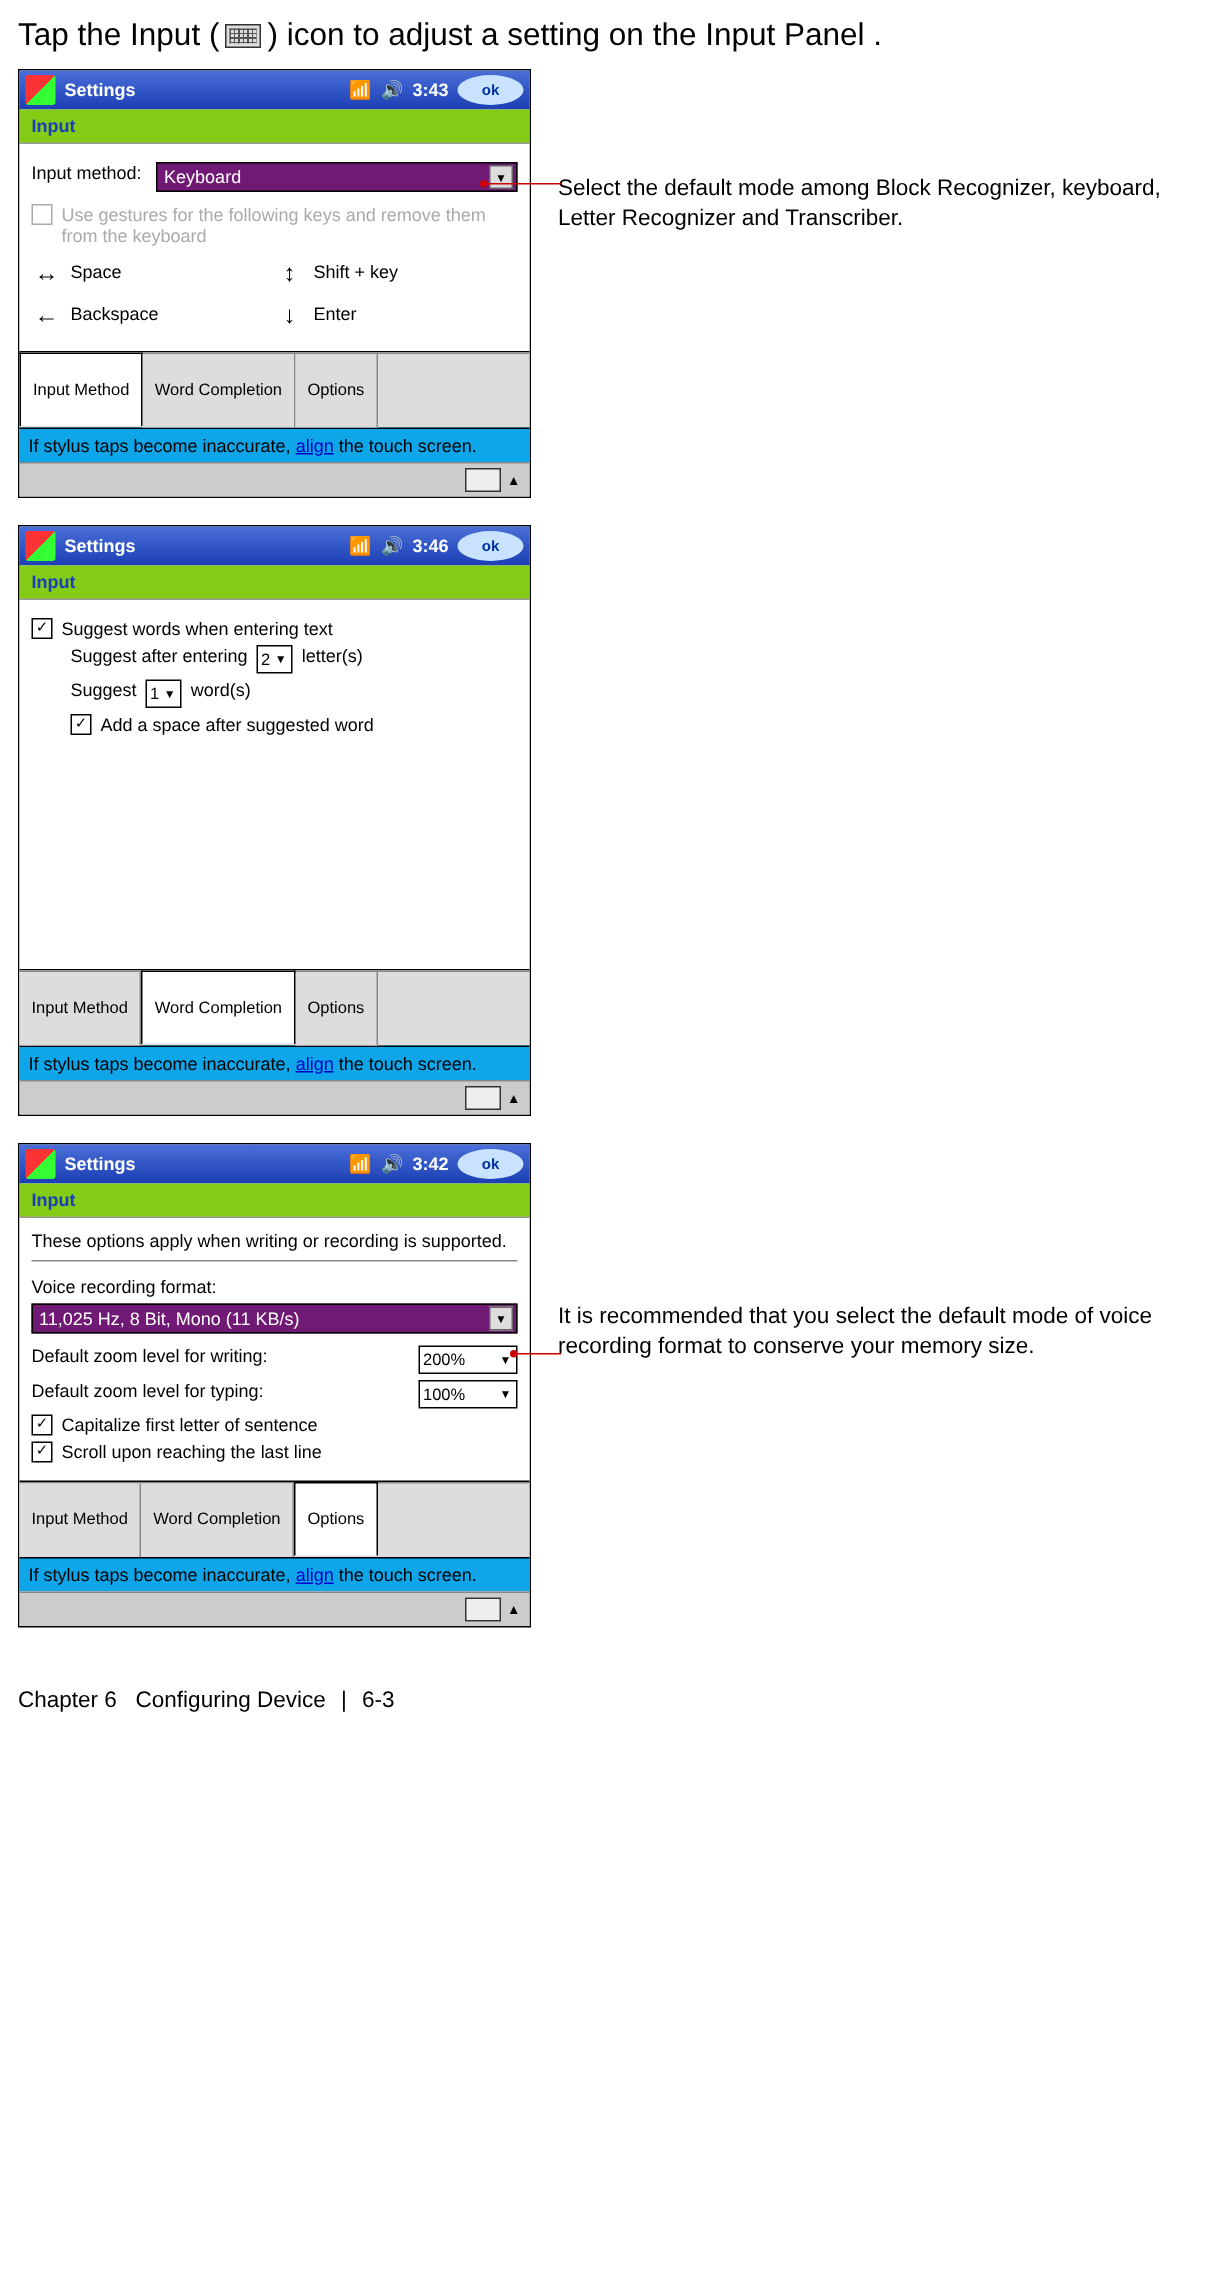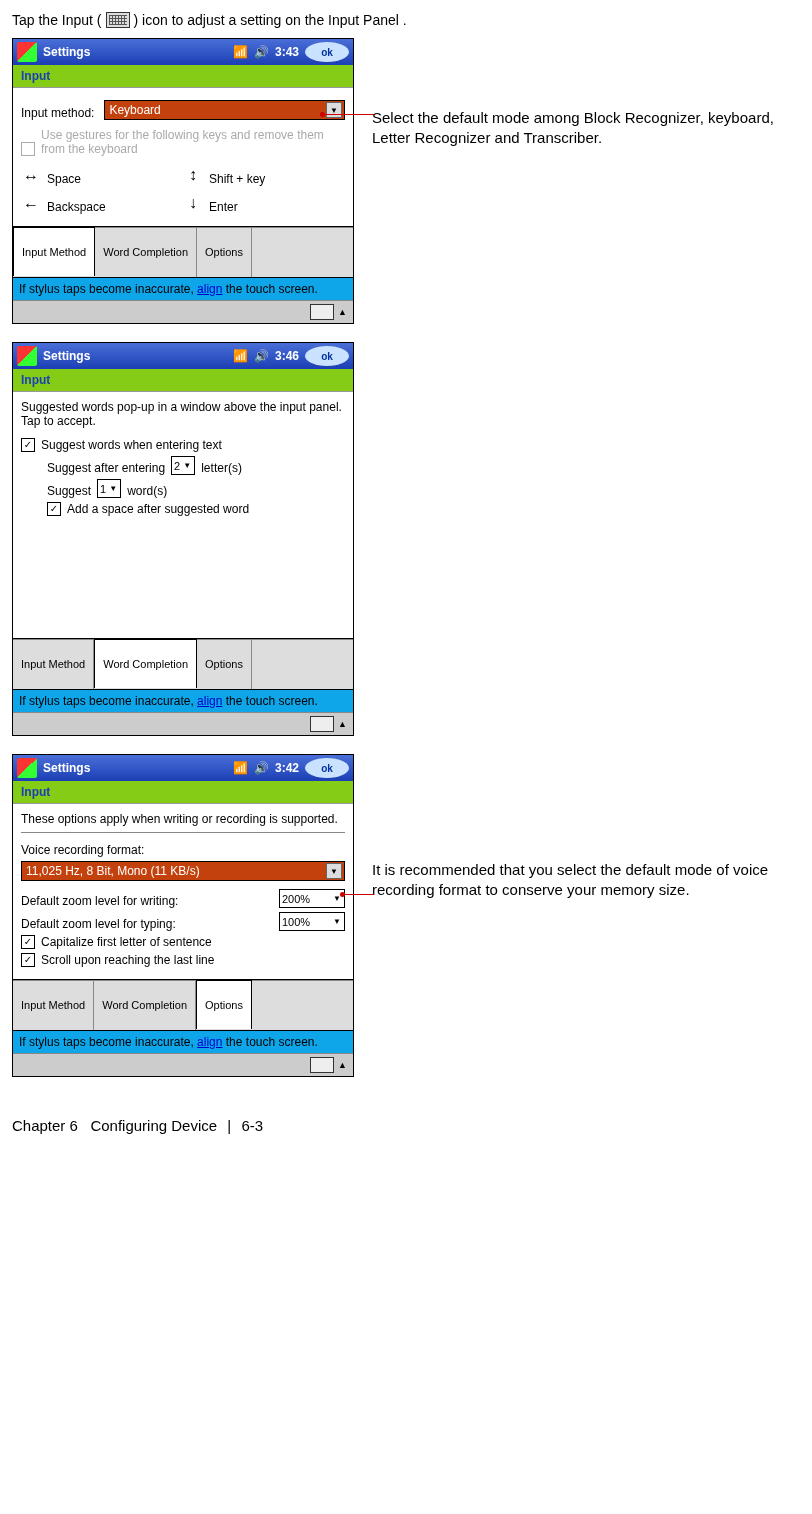--- a/index.html
+++ b/index.html
@@ -4,21 +4,21 @@
 <style>
   body {
     margin: 0;
     padding: 12px;
     font-family: Arial, Helvetica, sans-serif;
     font-size: 14px;
     width: 788px;
     background: #fff;
     color: #000;
   }
-  .topline { font-size: 14px; margin-bottom: 10px; display: flex; align-items: center; gap: 4px; }
+  .topline { font-size: 21px; margin-bottom: 10px; display: flex; align-items: center; gap: 4px; }
   .kbd-icon-inline { width: 22px; height: 14px; border: 1px solid #333; background: #ddd; display: inline-block; position: relative; }
   .kbd-icon-inline::after { content:""; position:absolute; inset:2px; background: repeating-linear-gradient(90deg,#555 0 1px,transparent 1px 3px), repeating-linear-gradient(0deg,#555 0 1px,transparent 1px 3px); }
   .row { display: flex; align-items: flex-start; gap: 18px; margin-bottom: 18px; position: relative; }
   .device {
     width: 340px;
     border: 1px solid #000;
     background: #fff;
     font-family: Tahoma, sans-serif;
     font-size: 12px;
     color: #000;
@@ -38,32 +38,32 @@
   .okbtn { background: #c9e2ff; color: #0033a0; border-radius: 50%; width: 44px; height: 20px; display: flex; align-items: center; justify-content: center; font-size: 10px; font-weight: bold; }
   .subheader {
     background: #84cc16;
     color: #1b3fb4;
     font-weight: bold;
     padding: 4px 8px;
     border-bottom: 1px solid #999;
   }
   .pane { background: #fff; padding: 8px; border-bottom: 1px solid #000; min-height: 1px; }
   .select-highlight {
-    background: #c2410c;
+    background: #701a75;
     color: #fff;
     border: 1px solid #000;
     height: 18px;
     display: flex;
     align-items: center;
     padding: 0 4px;
     flex: 1;
     position: relative;
   }
   .select-highlight .arrow { position: absolute; right: 2px; width: 14px; height: 14px; background: #ddd; border:1px solid #666; display:flex;align-items:center;justify-content:center; color:#000; font-size:8px; }
-  .line { display: flex; align-items: flex-end; gap: 6px; margin: 4px 0; }
+  .line { display: flex; align-items: flex-start; gap: 6px; margin: 4px 0; }
   .radio { width: 12px; height: 12px; border: 1px solid #000; border-radius: 50%; display:flex;align-items:center;justify-content:center;}
   .radio.filled::after{content:"";width:6px;height:6px;background:#000;border-radius:50%;}
   .checkbox { width: 12px; height: 12px; border: 1px solid #000; display:flex;align-items:center;justify-content:center;font-size:10px;line-height:1;}
   .checkbox.checked::after{content:"✓";}
   .checkbox.grey { border-color:#aaa; }
   .grey-text { color: #aaa; }
   .keycap { border:1px solid #000; width:20px; height:18px; display:flex;align-items:center;justify-content:center; font-weight:bold; background:#fff;}
   .keyrow{display:flex;}
   .tabs { display: flex; background: #ddd; border-top:1px solid #888; font-size:11px;}
   .tabs .tab { padding: 18px 8px; border-right:1px solid #888; background:#ddd; }
@@ -160,21 +160,20 @@
       <span class="winlogo"></span>
       <span>Settings</span>
       <span class="spacer"></span>
       <span>📶</span>
       <span>🔊</span>
       <span>3:46</span>
       <span class="okbtn">ok</span>
     </div>
     <div class="subheader">Input</div>
     <div class="pane" style="min-height:230px;">
-      <div style="margin-bottom:10px;">Suggested words pop-up in a window above the input panel.  Tap to accept.</div>
       <div class="line">
           <span class="checkbox checked"></span>
           <span>Suggest words when entering text</span>
         </div>
       <div class="line" style="padding-left:26px;">
         <span>Suggest after entering</span>
         <span class="dropdown">
             <span class="val">2</span>
             <span class="dd-arrow">▼</span>
           </span>

